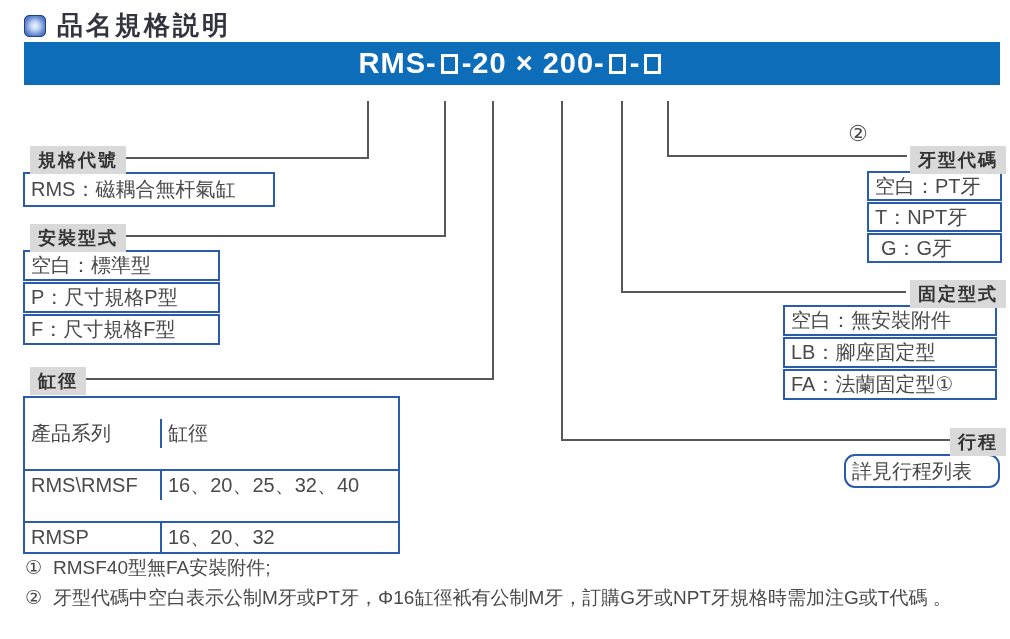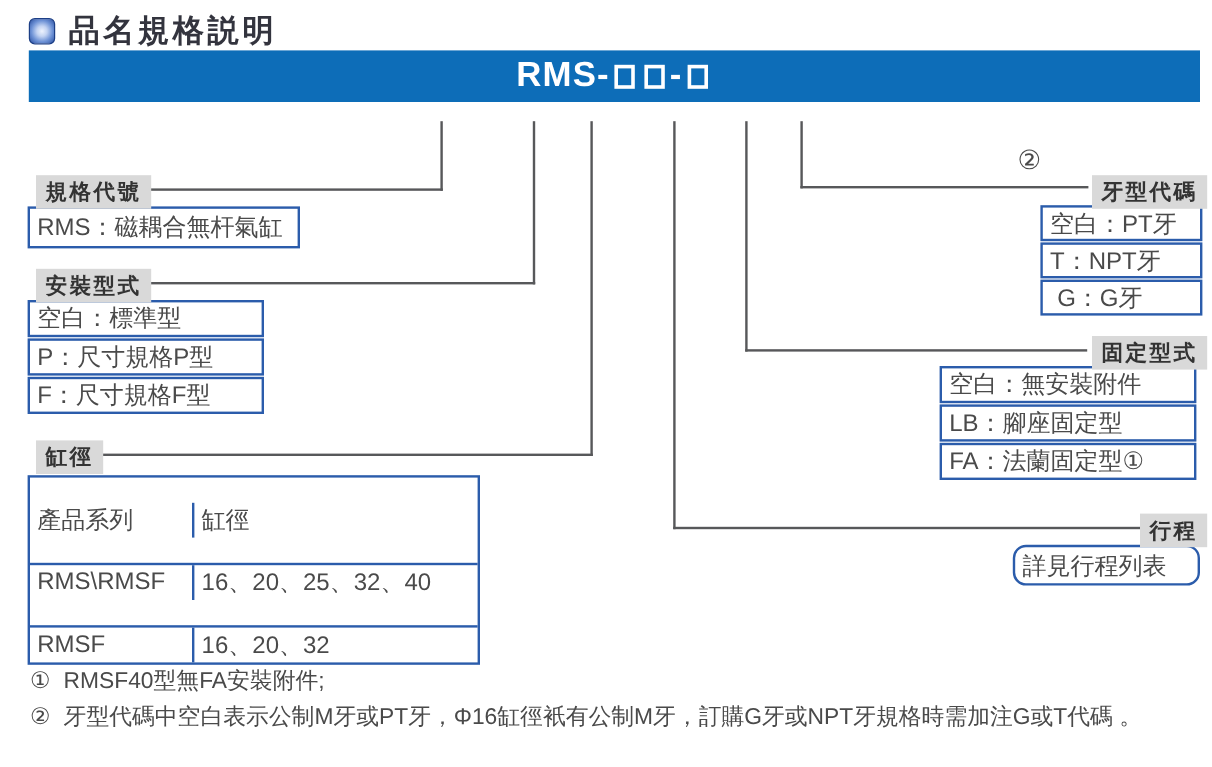--- a/index.html
+++ b/index.html
@@ -56,20 +56,21 @@
 <div class="page">
 
   <div class="title-row">
     <span class="title-icon"></span>
     <span class="page-title">品名規格説明</span>
   </div>
 
   <div class="banner">
     <span>RMS-</span>
     <span class="sq"></span>
+    <span>-20 × 200-</span>
     <span class="sq"></span>
     <span>-</span>
     <span class="sq"></span>
   </div>
 
   <div class="vline" style="left:367px; top:101px; height:58px;"></div>
   <div class="hline" style="left:120px; top:157px; width:249px;"></div>
 
   <div class="vline" style="left:444px; top:101px; height:136px;"></div>
   <div class="hline" style="left:120px; top:235px; width:326px;"></div>
@@ -81,42 +82,42 @@
   <div class="hline" style="left:561px; top:439px; width:390px;"></div>
 
   <div class="vline" style="left:621px; top:101px; height:192px;"></div>
   <div class="hline" style="left:621px; top:291px; width:285px;"></div>
 
   <div class="vline" style="left:667px; top:101px; height:56px;"></div>
   <div class="hline" style="left:667px; top:155px; width:240px;"></div>
 
   <div class="chip" style="left:30px; top:146px;">規格代號</div>
   <div class="stack" style="left:23px; top:172px;">
-    <div class="box-row" style="width:227px; height:35px;">RMS：磁耦合無杆氣缸</div>
+    <div class="box-row" style="width:252px; height:35px;">RMS：磁耦合無杆氣缸</div>
   </div>
 
   <div class="chip" style="left:30px; top:224px;">安裝型式</div>
   <div class="stack" style="left:23px; top:250px; width:197px;">
     <div class="box-row">空白：標準型</div>
     <div class="box-row">P：尺寸規格P型</div>
     <div class="box-row">F：尺寸規格F型</div>
   </div>
 
   <div class="chip" style="left:30px; top:367px;">缸徑</div>
   <div class="bore-table">
     <div class="bore-row">
       <div class="bore-cell c1">產品系列</div>
       <div class="bore-cell">缸徑</div>
     </div>
     <div class="bore-row">
       <div class="bore-cell c1">RMS\RMSF</div>
       <div class="bore-cell">16、20、25、32、40</div>
     </div>
     <div class="bore-row">
-      <div class="bore-cell c1">RMSF</div>
+      <div class="bore-cell c1">RMSP</div>
       <div class="bore-cell">16、20、32</div>
     </div>
   </div>
 
   <div class="ref-mark" style="left:848px; top:121px;">②</div>
   <div class="chip" style="right:4px; top:146px;">牙型代碼</div>
   <div class="stack" style="right:8px; top:171px; width:135px;">
     <div class="box-row" style="height:30px;">空白：PT牙</div>
     <div class="box-row" style="height:30px;">T：NPT牙</div>
     <div class="box-row" style="height:30px;padding-left:12px;">G：G牙</div>

